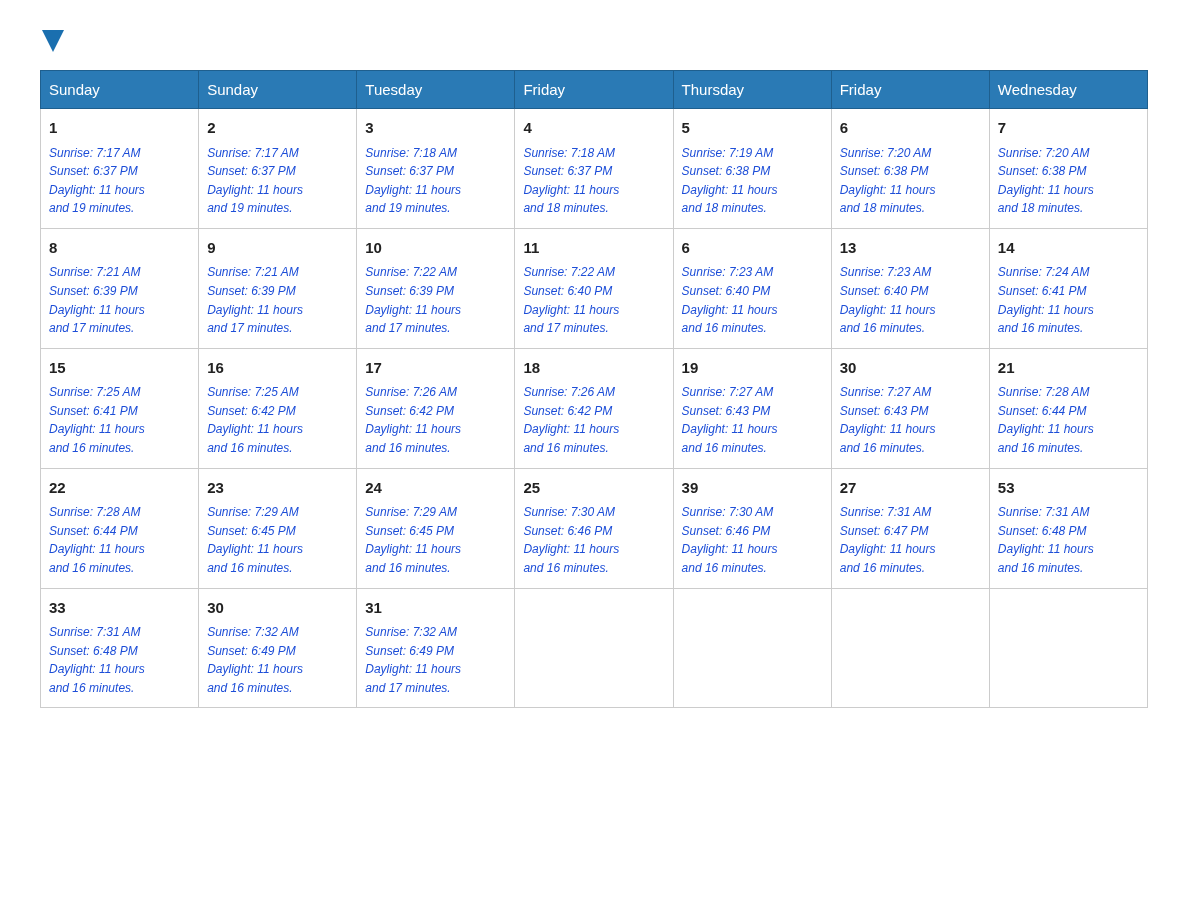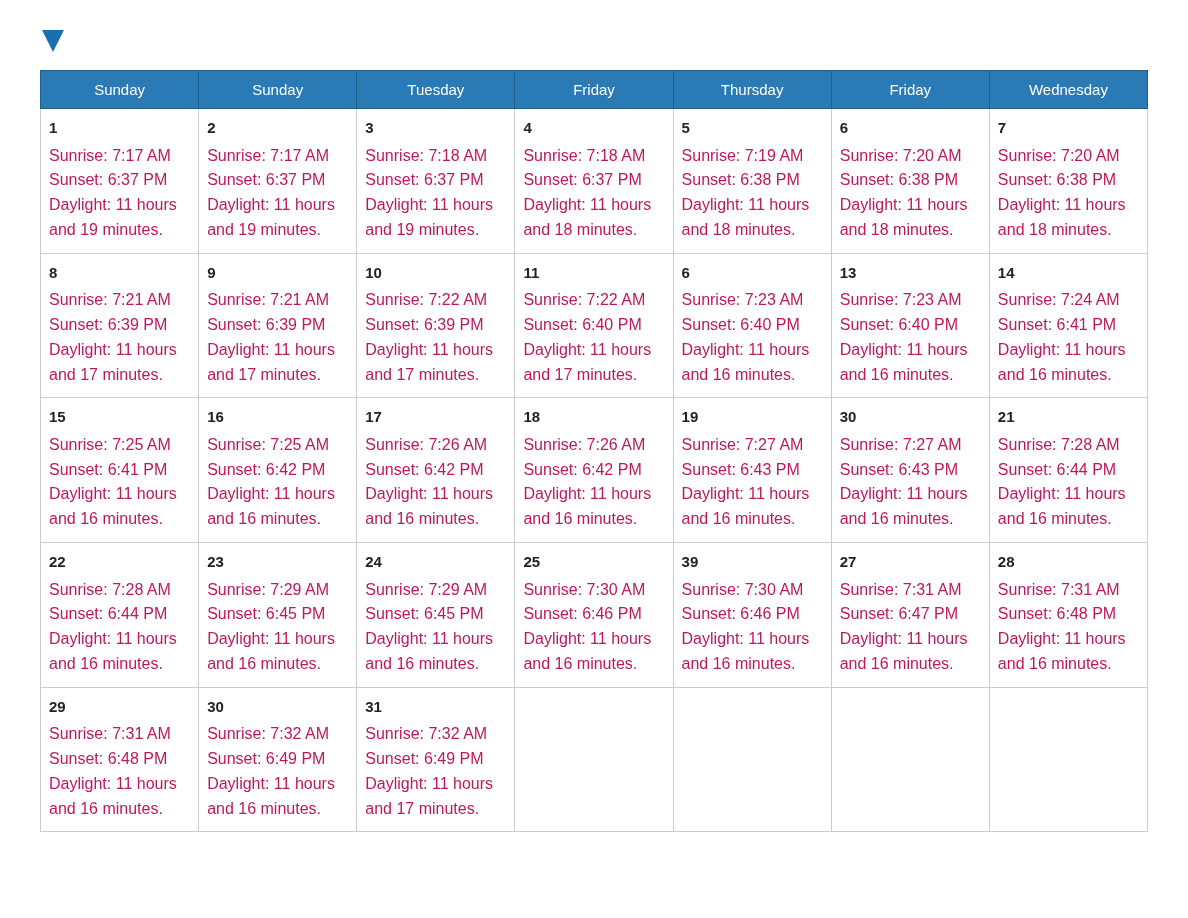--- a/index.html
+++ b/index.html
@@ -39,44 +39,45 @@
       width: 100%;
       border-collapse: collapse;
       border: 1px solid #aaa;
     }
     .calendar th {
       background-color: #2a7ab5;
       color: #fff;
       font-size: 15px;
       font-weight: normal;
       padding: 10px 8px;
-      text-align: center;
+      text-align: left;
       border: 1px solid #1e5f8e;
     }
     .calendar td {
       vertical-align: top;
       padding: 8px 8px 10px 8px;
       border: 1px solid #ccc;
       width: 14.28%;
       min-height: 110px;
       font-size: 12.5px;
       color: #333;
       line-height: 1.5;
     }
     .day-number {
       font-size: 15px;
       font-weight: bold;
       color: #222;
       margin-bottom: 4px;
       display: block;
     }
     .day-info {
-      font-size: 16px;
-      color: #be185d;
+      font-size: 12px;
+      color: #1d4ed8;
       line-height: 1.55;
+      font-style: italic;
     }
     .empty-cell {
       background: #fff;
     }
   </style>
 </head>
 <body>
 
 <div class="header">
   <div class="logo">
@@ -324,31 +325,31 @@
       </td>
         <td>
         <span class="day-number">27</span>
         <div class="day-info">
           Sunrise: 7:31 AM<br>
           Sunset: 6:47 PM<br>
           Daylight: 11 hours<br>and 16 minutes.
         </div>
       </td>
         <td>
-        <span class="day-number">28</span>
+        <span class="day-number">53</span>
         <div class="day-info">
           Sunrise: 7:31 AM<br>
           Sunset: 6:48 PM<br>
           Daylight: 11 hours<br>and 16 minutes.
         </div>
       </td>
       </tr>
       <tr>
         <td>
-        <span class="day-number">29</span>
+        <span class="day-number">33</span>
         <div class="day-info">
           Sunrise: 7:31 AM<br>
           Sunset: 6:48 PM<br>
           Daylight: 11 hours<br>and 16 minutes.
         </div>
       </td>
         <td>
         <span class="day-number">30</span>
         <div class="day-info">
           Sunrise: 7:32 AM<br>

